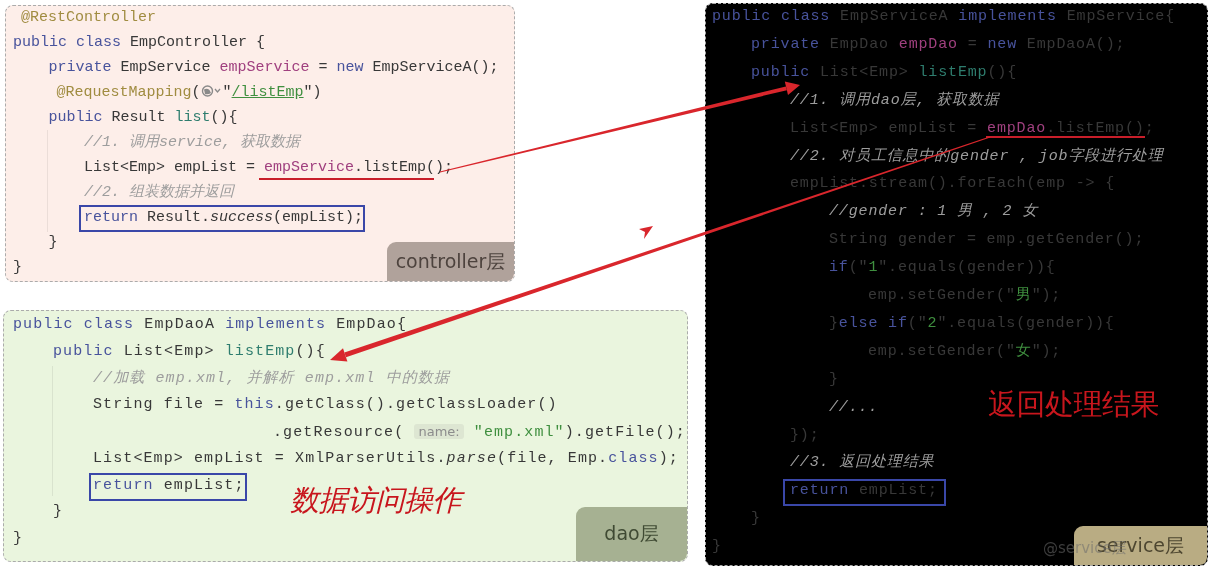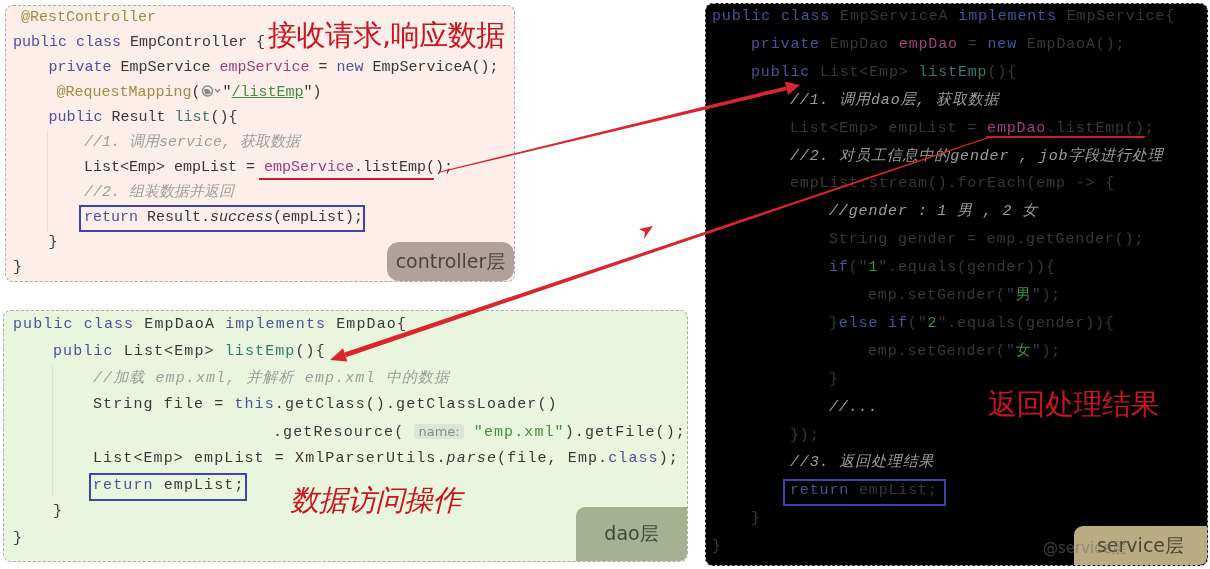--- a/index.html
+++ b/index.html
@@ -6,21 +6,21 @@
     --annot:#c8161d; --arrow:#d9262c; --box:#3a47a8;
     --kw:#48539c; --ann:#a08c40; --field:#a0407f; --method:#2e7d6e; --str:#3f8f3f; --cmt:#9d9d9d; --plain:#383838;
   }
   html,body{margin:0;padding:0;background:#ffffff;}
   .page{position:relative;width:1210px;height:569px;overflow:hidden;background:#fff;}
   .panel{position:absolute;border:1.5px dashed #ababab;border-radius:8px;box-sizing:border-box;overflow:hidden;}
   .panel.controller{left:5px;top:5px;width:510px;height:277px;background:#fdeee9;}
   .panel.dao{left:3px;top:310px;width:685px;height:252px;background:#eaf5de;}
   .panel.service{left:705px;top:3px;width:503px;height:563px;background:#000000;}
   .layer-label{position:absolute;right:0;bottom:0;border-radius:9px 0 7px 0;font-family:"DejaVu Sans",sans-serif;font-size:19px;display:flex;align-items:center;justify-content:center;}
-  .controller .layer-label{width:127px;height:39px;background:#b0a29b;color:#4d433e;border-radius:12px;}
+  .controller .layer-label{width:127px;height:39px;background:#b0a29b;color:#4d433e;}
   .dao .layer-label{width:111px;height:54px;background:#a6b192;color:#3f4a33;}
   .service .layer-label{width:133px;height:39px;background:#b9ac83;color:#4d4630;}
   .code{position:absolute;font-family:"Liberation Mono",monospace;font-size:15px;color:var(--plain);white-space:pre;}
   .code .line{position:absolute;left:0;white-space:pre;}
   .code.ctl{left:13px;top:5px;}
   .code.svc{left:712px;top:3px;letter-spacing:0.85px;}
   .code.dao{left:13px;top:312px;letter-spacing:1.1px;}
   .t-kw{color:var(--kw);}
   .t-ann{color:var(--ann);margin-left:8px;}
   .t-field{color:var(--field);}
@@ -70,21 +70,20 @@
           </svg></span><span class="t-p">"</span><span class="t-link">/listEmp</span><span class="t-p">")</span></div><div class="line" style="top: 100px; height: 25px; line-height: 25px; left: 35.5px;"><span class="t-kw">public</span><span class="t-p"> Result </span><span class="t-method">list</span><span class="t-p">(){</span></div><div class="line" style="top: 125px; height: 25px; line-height: 25px; left: 71px;"><span class="t-cmt">//1. 调用service, 获取数据</span></div><div class="line" style="top: 150px; height: 25px; line-height: 25px; left: 71px;"><span class="t-p">List&lt;Emp&gt; empList = </span><span class="t-field">empService</span><span class="t-p">.listEmp();</span></div><div class="line" style="top: 175px; height: 25px; line-height: 25px; left: 71px;"><span class="t-cmt">//2. 组装数据并返回</span></div><div class="line" style="top: 200px; height: 25px; line-height: 25px; left: 71px;"><span class="t-kw">return</span><span class="t-p"> Result.</span><span class="t-it">success</span><span class="t-p">(empList);</span></div><div class="line" style="top: 225px; height: 25px; line-height: 25px; left: 35.5px;"><span class="t-p">}</span></div><div class="line" style="top: 250px; height: 25px; line-height: 25px; left: 0px;"><span class="t-p">}</span></div></div>
   <div class="code svc"><div class="line" style="top: 0px; height: 27.9px; line-height: 27.9px; left: 0px;"><span class="t-kw">public</span><span class="t-p"> </span><span class="t-kw">class</span><span class="t-p"> EmpServiceA </span><span class="t-kw">implements</span><span class="t-p"> EmpService{</span></div><div class="line" style="top: 27.9px; height: 27.9px; line-height: 27.9px; left: 39px;"><span class="t-kw">private</span><span class="t-p"> EmpDao </span><span class="t-field">empDao</span><span class="t-p"> = </span><span class="t-kw">new</span><span class="t-p"> EmpDaoA();</span></div><div class="line" style="top: 55.8px; height: 27.9px; line-height: 27.9px; left: 39px;"><span class="t-kw">public</span><span class="t-p"> List&lt;Emp&gt; </span><span class="t-method">listEmp</span><span class="t-p">(){</span></div><div class="line" style="top: 83.7px; height: 27.9px; line-height: 27.9px; left: 78px;"><span class="t-cmt">//1. 调用dao层, 获取数据</span></div><div class="line" style="top: 111.6px; height: 27.9px; line-height: 27.9px; left: 78px;"><span class="t-p">List&lt;Emp&gt; empList = </span><span class="t-field">empDao</span><span class="t-p">.listEmp();</span></div><div class="line" style="top: 139.5px; height: 27.9px; line-height: 27.9px; left: 78px;"><span class="t-cmt">//2. 对员工信息中的gender , job字段进行处理</span></div><div class="line" style="top: 167.4px; height: 27.9px; line-height: 27.9px; left: 78px;"><span class="t-p">empList.stream().forEach(emp -&gt; {</span></div><div class="line" style="top: 195.3px; height: 27.9px; line-height: 27.9px; left: 117px;"><span class="t-cmt">//gender : 1 男 , 2 女</span></div><div class="line" style="top: 223.2px; height: 27.9px; line-height: 27.9px; left: 117px;"><span class="t-p">String gender = emp.getGender();</span></div><div class="line" style="top: 251.1px; height: 27.9px; line-height: 27.9px; left: 117px;"><span class="t-kw">if</span><span class="t-p">("</span><span class="t-str">1</span><span class="t-p">".equals(gender)){</span></div><div class="line" style="top: 279px; height: 27.9px; line-height: 27.9px; left: 156px;"><span class="t-p">emp.setGender("</span><span class="t-str">男</span><span class="t-p">");</span></div><div class="line" style="top: 306.9px; height: 27.9px; line-height: 27.9px; left: 117px;"><span class="t-p">}</span><span class="t-kw">else if</span><span class="t-p">("</span><span class="t-str">2</span><span class="t-p">".equals(gender)){</span></div><div class="line" style="top: 334.8px; height: 27.9px; line-height: 27.9px; left: 156px;"><span class="t-p">emp.setGender("</span><span class="t-str">女</span><span class="t-p">");</span></div><div class="line" style="top: 362.7px; height: 27.9px; line-height: 27.9px; left: 117px;"><span class="t-p">}</span></div><div class="line" style="top: 390.6px; height: 27.9px; line-height: 27.9px; left: 117px;"><span class="t-cmt">//...</span></div><div class="line" style="top: 418.5px; height: 27.9px; line-height: 27.9px; left: 78px;"><span class="t-p">});</span></div><div class="line" style="top: 446.4px; height: 27.9px; line-height: 27.9px; left: 78px;"><span class="t-cmt">//3. 返回处理结果</span></div><div class="line" style="top: 474.3px; height: 27.9px; line-height: 27.9px; left: 78px;"><span class="t-kw">return</span><span class="t-p"> empList;</span></div><div class="line" style="top: 502.2px; height: 27.9px; line-height: 27.9px; left: 39px;"><span class="t-p">}</span></div><div class="line" style="top: 530.1px; height: 27.9px; line-height: 27.9px; left: 0px;"><span class="t-p">}</span></div></div>
   <div class="code dao"><div class="line" style="top: 0px; height: 26.75px; line-height: 26.75px; left: 0px;"><span class="t-kw">public</span><span class="t-p"> </span><span class="t-kw">class</span><span class="t-p"> EmpDaoA </span><span class="t-kw">implements</span><span class="t-p"> EmpDao{</span></div><div class="line" style="top: 26.75px; height: 26.75px; line-height: 26.75px; left: 40px;"><span class="t-kw">public</span><span class="t-p"> List&lt;Emp&gt; </span><span class="t-method">listEmp</span><span class="t-p">(){</span></div><div class="line" style="top: 53.5px; height: 26.75px; line-height: 26.75px; left: 80px;"><span class="t-cmt">//加载 emp.xml, 并解析 emp.xml 中的数据</span></div><div class="line" style="top: 80.25px; height: 26.75px; line-height: 26.75px; left: 80px;"><span class="t-p">String file = </span><span class="t-kw">this</span><span class="t-p">.getClass().getClassLoader()</span></div><div class="line" style="top: 107px; height: 26.75px; line-height: 26.75px; left: 260px;"><span class="t-p">.getResource( </span><span class="t-hint">name:</span><span class="t-p"> </span><span class="t-str">"emp.xml"</span><span class="t-p">).getFile();</span></div><div class="line" style="top: 133.75px; height: 26.75px; line-height: 26.75px; left: 80px;"><span class="t-p">List&lt;Emp&gt; empList = XmlParserUtils.</span><span class="t-it">parse</span><span class="t-p">(file, Emp.</span><span class="t-kw">class</span><span class="t-p">);</span></div><div class="line" style="top: 160.5px; height: 26.75px; line-height: 26.75px; left: 80px;"><span class="t-kw">return</span><span class="t-p"> empList;</span></div><div class="line" style="top: 187.25px; height: 26.75px; line-height: 26.75px; left: 40px;"><span class="t-p">}</span></div><div class="line" style="top: 214px; height: 26.75px; line-height: 26.75px; left: 0px;"><span class="t-p">}</span></div></div>
 
   <div class="bluebox" style="left:79px;top:205px;width:286px;height:27px;"></div>
   <div class="bluebox" style="left:89px;top:473px;width:158px;height:28px;"></div>
   <div class="bluebox" style="left:783px;top:479px;width:163px;height:27px;"></div>
   <div class="underline" style="left:259px;top:178px;width:175px;"></div>
   <div class="underline" style="left:986px;top:136px;width:159px;"></div>
 
-  <div class="annot" style="left:268px;top:16px;">接收请求,响应数据</div>
   <div class="annot" style="left:290px;top:481px;font-style:italic;">数据访问操作</div>
   <div class="annot" style="left:988px;top:385px;">返回处理结果</div>
 
   <svg class="overlay" width="1210" height="569">
     <g fill="#d9262c">
       <polygon points="440.1,172.5 439.9,171.5 785.9,86.4 786.9,90.2"></polygon>
       <polygon points="800,85 788,95.1 784.8,81.5"></polygon>
     </g>
     <g fill="#d9262c">
       <polygon points="990.2,137.5 989.8,136.5 344.4,352.5 346.0,357.3"></polygon>

